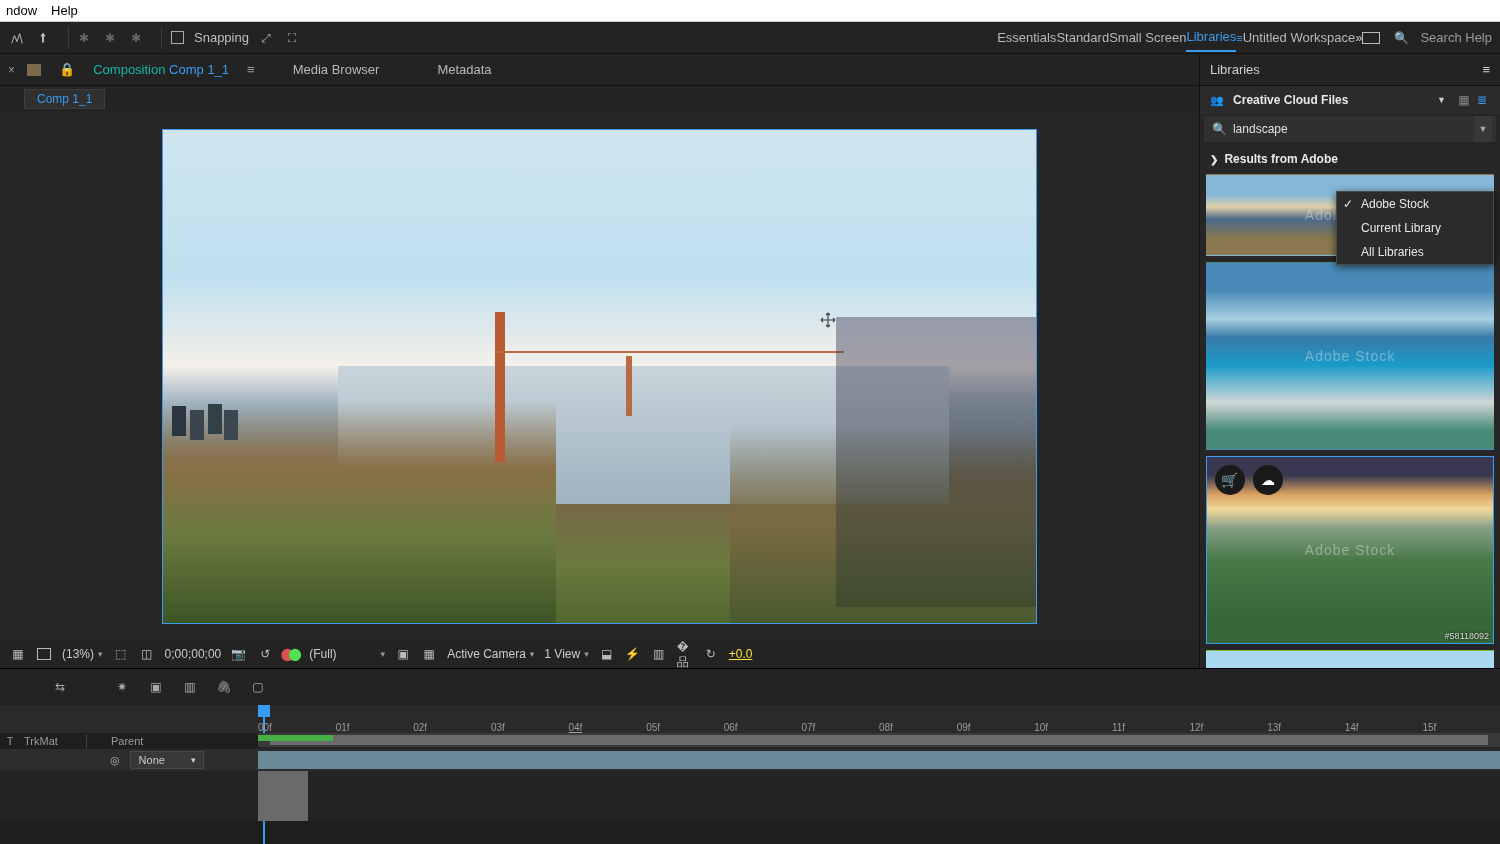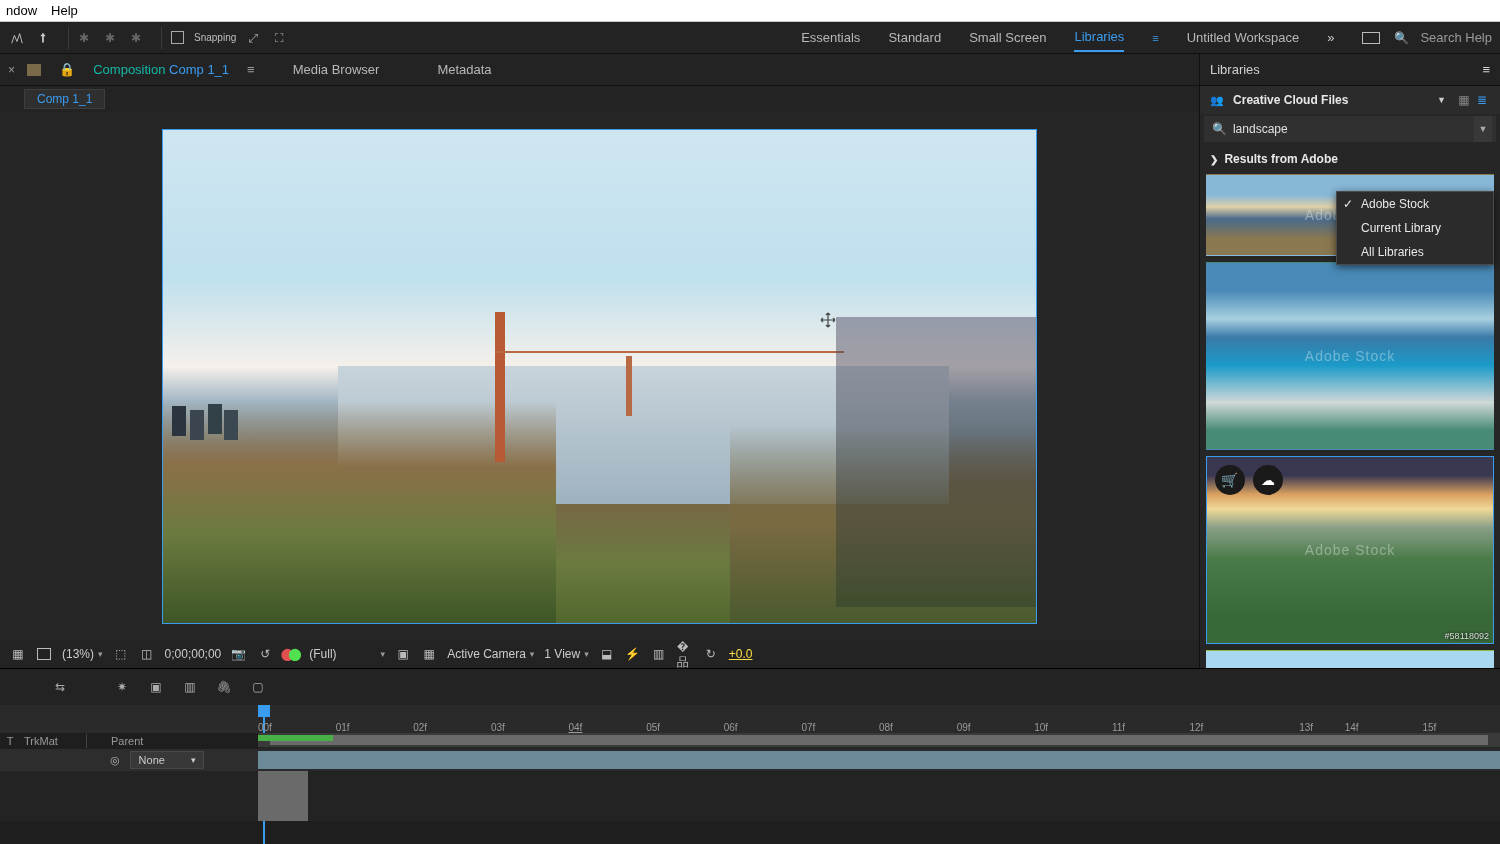--- a/index.html
+++ b/index.html
@@ -6,22 +6,22 @@
 body { background: #1e1e1e; color: #ccc; font-size: 12px; overflow: hidden; width: 1500px; height: 844px; }
 
 .menubar { background: #fff; color: #000; height: 22px; display: flex; align-items: center; padding: 0 6px; gap: 14px; font-size: 13px; border-bottom: 1px solid #c8c8c8; }
 .menubar span { cursor: default; }
 
 .toolbar { background: #232323; height: 32px; border-bottom: 1px solid #111; display: flex; align-items: center; padding: 0 8px; }
 .tool-group { display: flex; align-items: center; gap: 8px; padding-right: 10px; }
 .tb-sep { width: 1px; height: 22px; background: #3a3a3a; margin: 0 6px; }
 .tb-icon { width: 18px; height: 18px; display: flex; align-items: center; justify-content: center; color: #a8a8a8; }
 .sq { width: 13px; height: 13px; border: 1px solid #aaa; }
-.snap-lbl { color: #bfbfbf; font-size: 10px; }
-.ws-tabs { margin-left: auto; display: flex; align-items: center; gap: 28px; font-size: 13px; color: #b8b8b8; padding-right: 12px;}
+.snap-lbl { color: #bfbfbf; font-size: 13px; }
+.ws-tabs { margin-left: auto; display: flex; align-items: center; font-size: 13px; color: #b8b8b8; padding-right: 12px;}
 .ws-tabs .active { color: #3a9cf0; border-bottom: 2px solid #3a9cf0; padding-bottom: 6px; margin-top:6px;}
 .ws-chev { color:#3a9cf0; font-size:11px; }
 .search-area { display: flex; align-items: center; gap: 10px; }
 .search-field { color: #9a9a9a; font-size: 13px; }
 
 .main-row { display: flex; height: 614px; }
 .viewer-col { flex: 1; background: #1e1e1e; display: flex; flex-direction: column; border-right: 1px solid #111; }
 
 .panel-tabs { height: 32px; background: #232323; display: flex; align-items: center; gap: 18px; padding: 0 8px; font-size: 13px; color: #b8b8b8; border-bottom: 1px solid #111;}
 .panel-tabs .x { color:#999; font-size: 12px; margin-right:-6px;}
@@ -324,21 +324,21 @@
         <span class="ruler-tick" style="left: 18.75%;">03f</span>
         <span class="ruler-tick" style="left: 25%; text-decoration: underline;">04f</span>
         <span class="ruler-tick" style="left: 31.25%;">05f</span>
         <span class="ruler-tick" style="left: 37.5%;">06f</span>
         <span class="ruler-tick" style="left: 43.75%;">07f</span>
         <span class="ruler-tick" style="left: 50%;">08f</span>
         <span class="ruler-tick" style="left: 56.25%;">09f</span>
         <span class="ruler-tick" style="left: 62.5%;">10f</span>
         <span class="ruler-tick" style="left: 68.75%;">11f</span>
         <span class="ruler-tick" style="left: 75%; text-align: right;">12f</span>
-        <span class="ruler-tick" style="left: 81.25%; margin-left: 32px;">13f</span>
+        <span class="ruler-tick" style="left: 81.25%;">13f</span>
         <span class="ruler-tick" style="left: 87.5%; margin-top: 30px;">14f</span>
         <span class="ruler-tick" style="left: 93.75%;">15f</span>
       </div>
   </div>
   <div class="tl-workarea-row">
     <div class="tl-wa-left tl-col-left">
       <span class="tl-col-t">T</span>
       <span class="tl-col-trk">TrkMat</span>
       <span style="width:1px;height:14px;background:#444;margin:0 6px"></span>
       <span class="tl-col-par">Parent</span>

